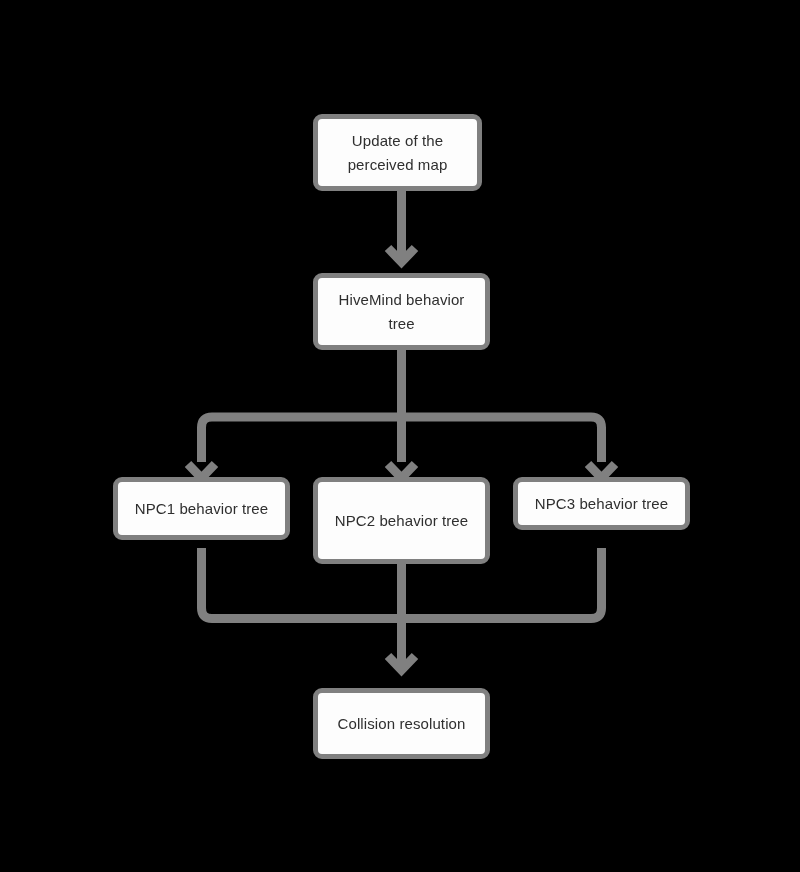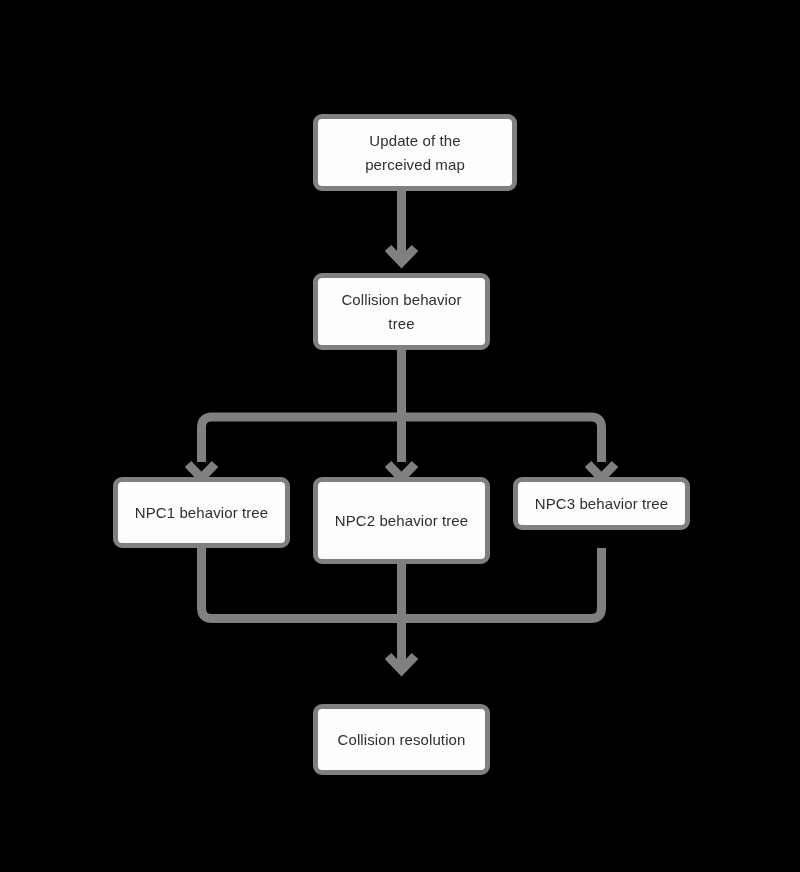--- a/index.html
+++ b/index.html
@@ -71,39 +71,39 @@
 
     <g stroke="#808080" stroke-width="9" fill="none" stroke-linecap="butt" stroke-linejoin="miter">
       <polyline points="388,248 401.5,262 415,248"></polyline>
       <polyline points="188,464 201.5,478 215,464"></polyline>
       <polyline points="388,464 401.5,478 415,464"></polyline>
       <polyline points="588,464 601.5,478 615,464"></polyline>
       <polyline points="388,656 401.5,670 415,656"></polyline>
     </g>
   </svg>
 
-  <div class="node" style="left:313px; top:114px; width:204px; height:77px;">
+  <div class="node" style="left:313px; top:114px; width:169px; height:77px;">
     <span class="node-label">Update of the
 perceived map</span>
   </div>
 
   <div class="node" style="left:313px; top:273px; width:177px; height:77px;">
-    <span class="node-label">Collision behavior
+    <span class="node-label">HiveMind behavior
 tree</span>
   </div>
 
-  <div class="node" style="left:113px; top:477px; width:177px; height:71px;text-align:right;">
+  <div class="node" style="left:113px; top:477px; width:177px; height:63px;text-align:right;">
     <span class="node-label">NPC1 behavior tree</span>
   </div>
 
   <div class="node" style="left:313px; top:477px; width:177px; height:87px;">
     <span class="node-label">NPC2 behavior tree</span>
   </div>
 
   <div class="node" style="left:513px; top:477px; width:177px; height:53px;">
     <span class="node-label">NPC3 behavior tree</span>
   </div>
 
-  <div class="node" style="left:313px; top:704px; width:177px; height:71px;">
+  <div class="node" style="left:313px; top:688px; width:177px; height:71px;">
     <span class="node-label">Collision resolution</span>
   </div>
 
 </div>
 
 </body></html>

